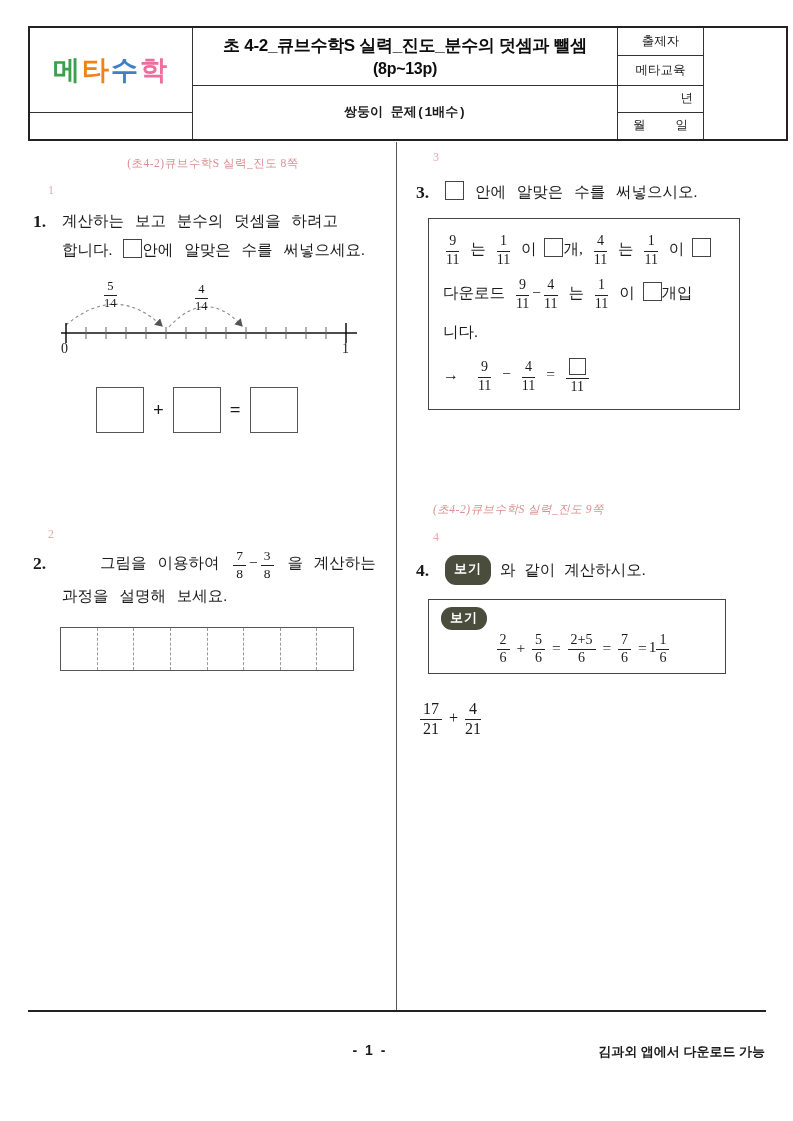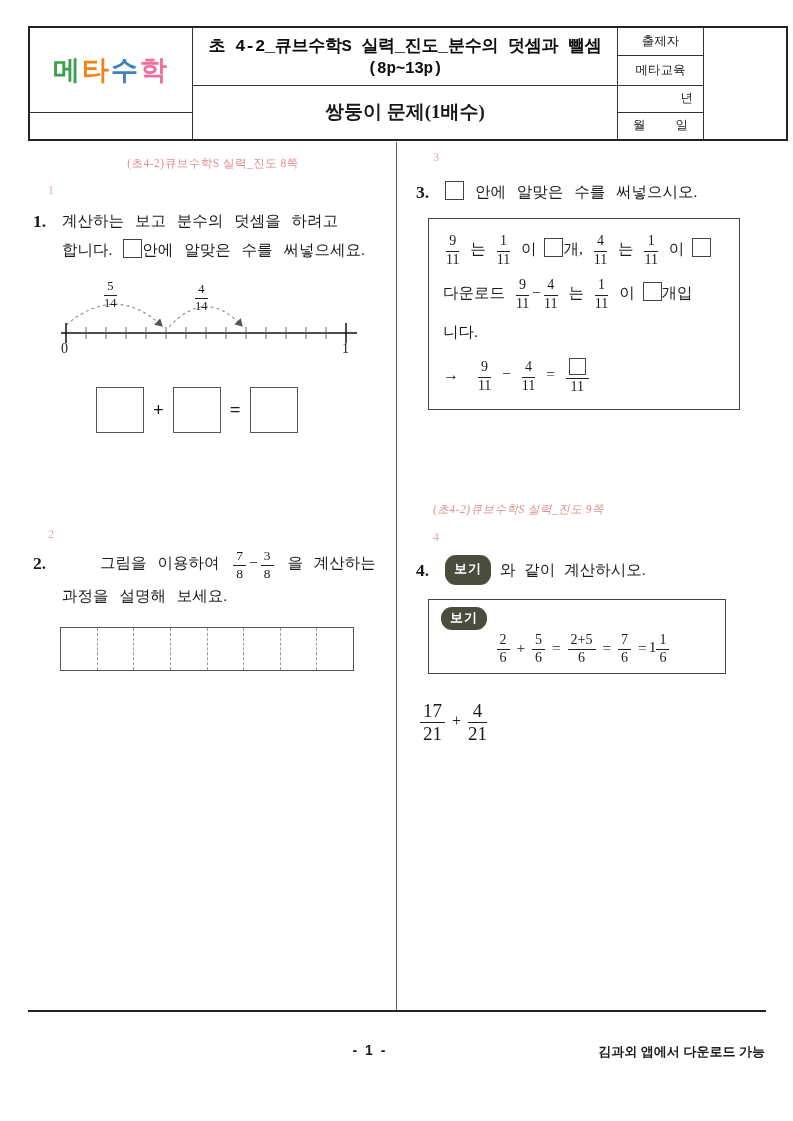--- a/index.html
+++ b/index.html
@@ -7,23 +7,23 @@
     position:relative; width:793px; height:1121px; background:#ffffff;
     font-family:"Liberation Serif", serif; color:#1a1a1a; overflow:hidden;
     margin:0 auto;
   }
 
   
   table.header { position:absolute; left:28px; top:26px; border-collapse:collapse; border:2px solid #222; table-layout:fixed; }
   table.header td { border:1px solid #333; overflow:hidden; }
   td.h-logo { width:160px; text-align:center; font-family:"Liberation Sans",sans-serif; font-weight:bold; font-size:27px; letter-spacing:2px; }
   td.h-logo-empty { width:160px; }
-  td.h-title { width:422px; text-align:center; font-family:Liberation Mono, monospace; font-weight:bold; font-size:17px; color:#0d0d0d; letter-spacing:-0.3px; }
+  td.h-title { width:422px; text-align:center; font-family:Liberation Sans, sans-serif; font-weight:bold; font-size:17px; color:#0d0d0d; letter-spacing:-0.3px; }
   td.h-title .t2 { font-size:16px; margin-top:3px; }
-  td.h-sub { text-align:center; font-family:Liberation Serif, serif; font-weight:bold; font-size:19px;margin-top:26px; }
+  td.h-sub { text-align:center; font-family:Liberation Mono, monospace; font-weight:bold; font-size:13px;margin-top:26px; }
   td.h-cell { width:70px; font-family:"Liberation Sans",sans-serif; font-size:12.5px; text-align:center; padding:0 5px; }
   td.h-cell.right { text-align:right; padding-right:10px; }
   td.h-empty { width:80px; }
   .md-wrap { display:flex; justify-content:space-between; padding:0 10px; font-family:"Liberation Sans",sans-serif; font-size:12.5px; }
 
   
   .content { position:absolute; left:30px; top:140px; width:736px; height:870px; }
   .divider { position:absolute; left:366px; top:2px; width:1px; height:868px; background:#555; }
   .col-left  { position:absolute; left:0;   top:0; width:348px; }
   .col-right { position:absolute; left:383px; top:0; width:353px; }
@@ -78,21 +78,21 @@
   .qnum4 { margin:13px 0 0 20px; }
   .q4row { margin-top:10px; }
 
   .badge { display:inline-block; background:#4a4d3c; color:#ffffff; font-family:"Liberation Sans",sans-serif; font-weight:bold; font-size:13px; padding:2px 9px 3px; border-radius:11px; letter-spacing:1px; vertical-align:2px; }
   .bogibox { position:relative; margin:14px 0 0 15px; width:284px; height:66px; border:1.5px solid #444; padding:7px 0 0 12px; background:#fff; }
   .ex-eq { text-align:center; margin-top:2px; font-size:15.5px; }
   .ex-eq .frac { font-size:14px; }
   .mixed-whole { font-size:15.5px; margin-left:2px; }
 
   .expr { margin:26px 0 0 4px; font-size:16px; }
-  .expr .frac { font-size:19px; }
+  .expr .frac { font-size:16px; }
 
   
   .footline { position:absolute; left:28px; top:1010px; width:738px; height:2px; background:#222; }
   .page-num { position:absolute; top:1042px; left:0; width:740px; text-align:center; font-family:"Liberation Sans",sans-serif; font-weight:bold; font-size:14px; letter-spacing:2px; }
   .footer-note { position:absolute; top:1043px; right:28px; font-family:"Liberation Sans",sans-serif; font-weight:bold; font-size:13px; }
 </style>
 </head>
 <body>
 
 <div class="page">

